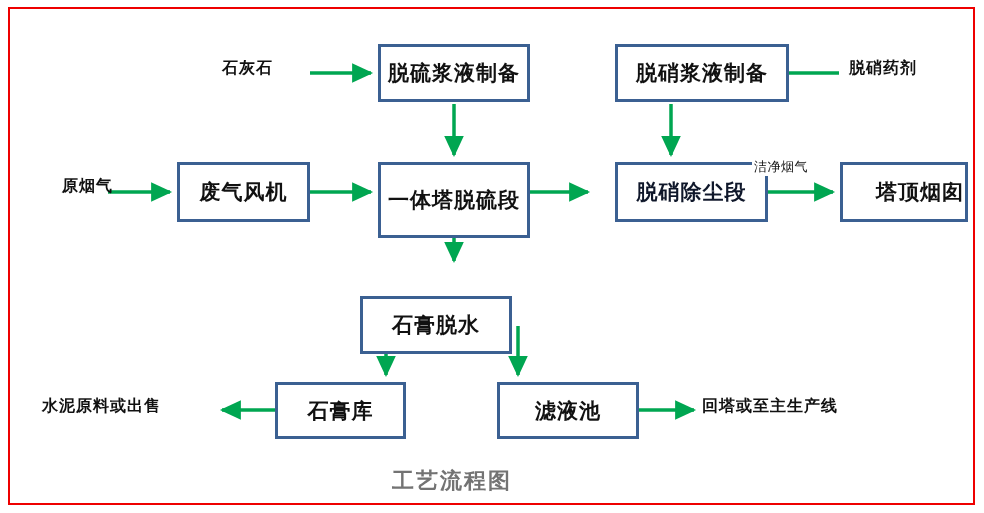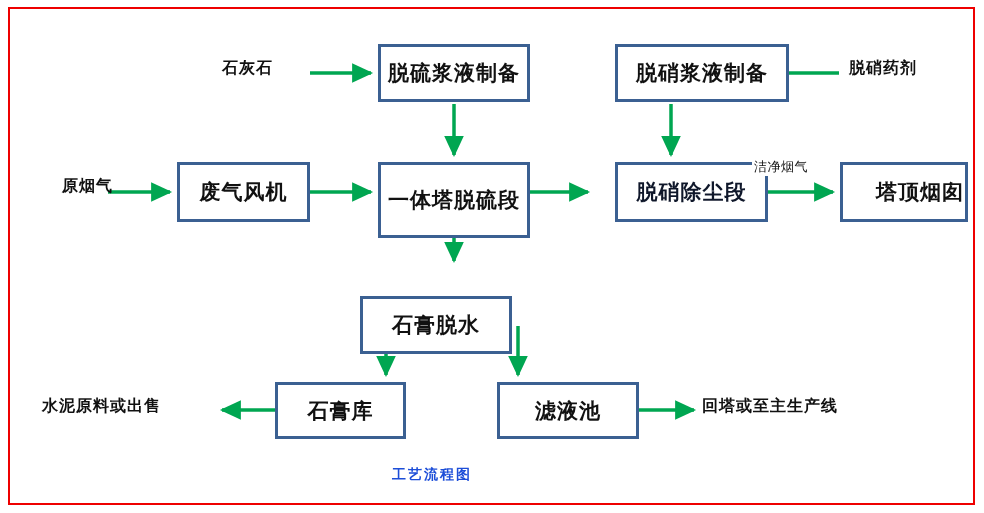--- a/index.html
+++ b/index.html
@@ -66,23 +66,23 @@
     font-weight: 400;
     font-size: 13px;
     letter-spacing: 0.5px;
     white-space: nowrap;
     z-index: 5;
     background: #ffffff;
     padding: 0 2px;
   }
   #diagram-title {
     position: absolute;
-    color: #1d4ed8;
+    color: #737373;
     font-weight: 700;
-    font-size: 14px;
+    font-size: 22px;
     letter-spacing: 2px;
     white-space: nowrap;
     z-index: 4;
   }
 </style>
 </head>
 <body>
 
 <div id="canvas">
 

